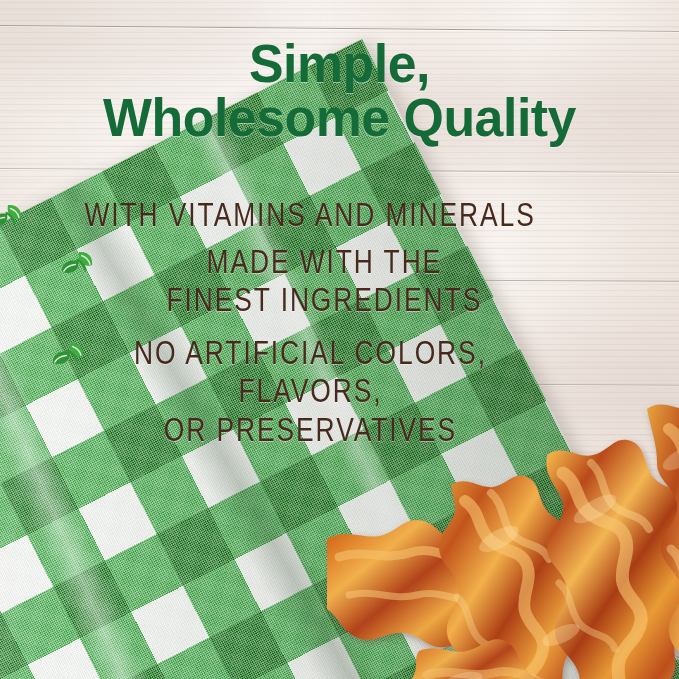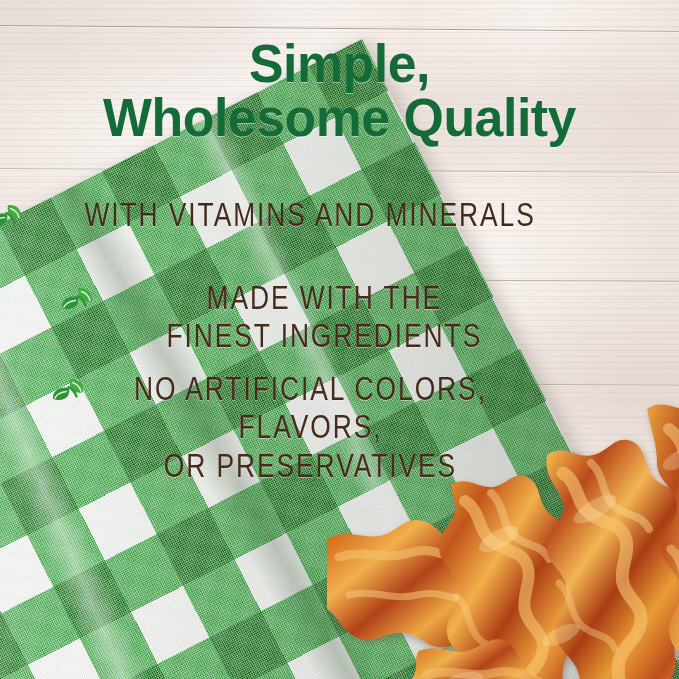--- a/index.html
+++ b/index.html
@@ -46,21 +46,21 @@
   .bullet{position:relative;display:flex;align-items:flex-start;justify-content:center;}
   .bullet .leafwrap{flex:0 0 auto;position:relative;width:40px;height:34px;margin-right:2px;
     transform:translateY(5px);}
   .bullet .lines{flex:0 0 auto;text-align:center;}
   .bline{color:#472a1e;font-family:"Liberation Sans Narrow","Liberation Sans",sans-serif;
     font-weight:400;font-size:33px;line-height:1.17;letter-spacing:2.4px;
     transform:scaleX(0.80);transform-origin:center;white-space:nowrap;
     text-shadow:0 1px 0 rgba(255,255,255,0.4);}
 
   .b1{margin-top:0px;}
-  .b2{margin-top:44px;gap:28px;}
+  .b2{margin-top:8px;gap:28px;}
   .b3{margin-top:14px;}
 
   
   #cloth{position:absolute;left:-250px;top:155px;width:640px;height:760px;
     transform:rotate(-27deg);transform-origin:60% 0%;overflow:hidden;
     box-shadow:6px 4px 16px rgba(120,110,100,0.30);}
   #cloth .fabric{position:absolute;inset:0;
     background:
       
       repeating-linear-gradient(to right, rgba(255,255,255,0.30) 0 1px, rgba(0,0,0,0.03) 1px 2px),

